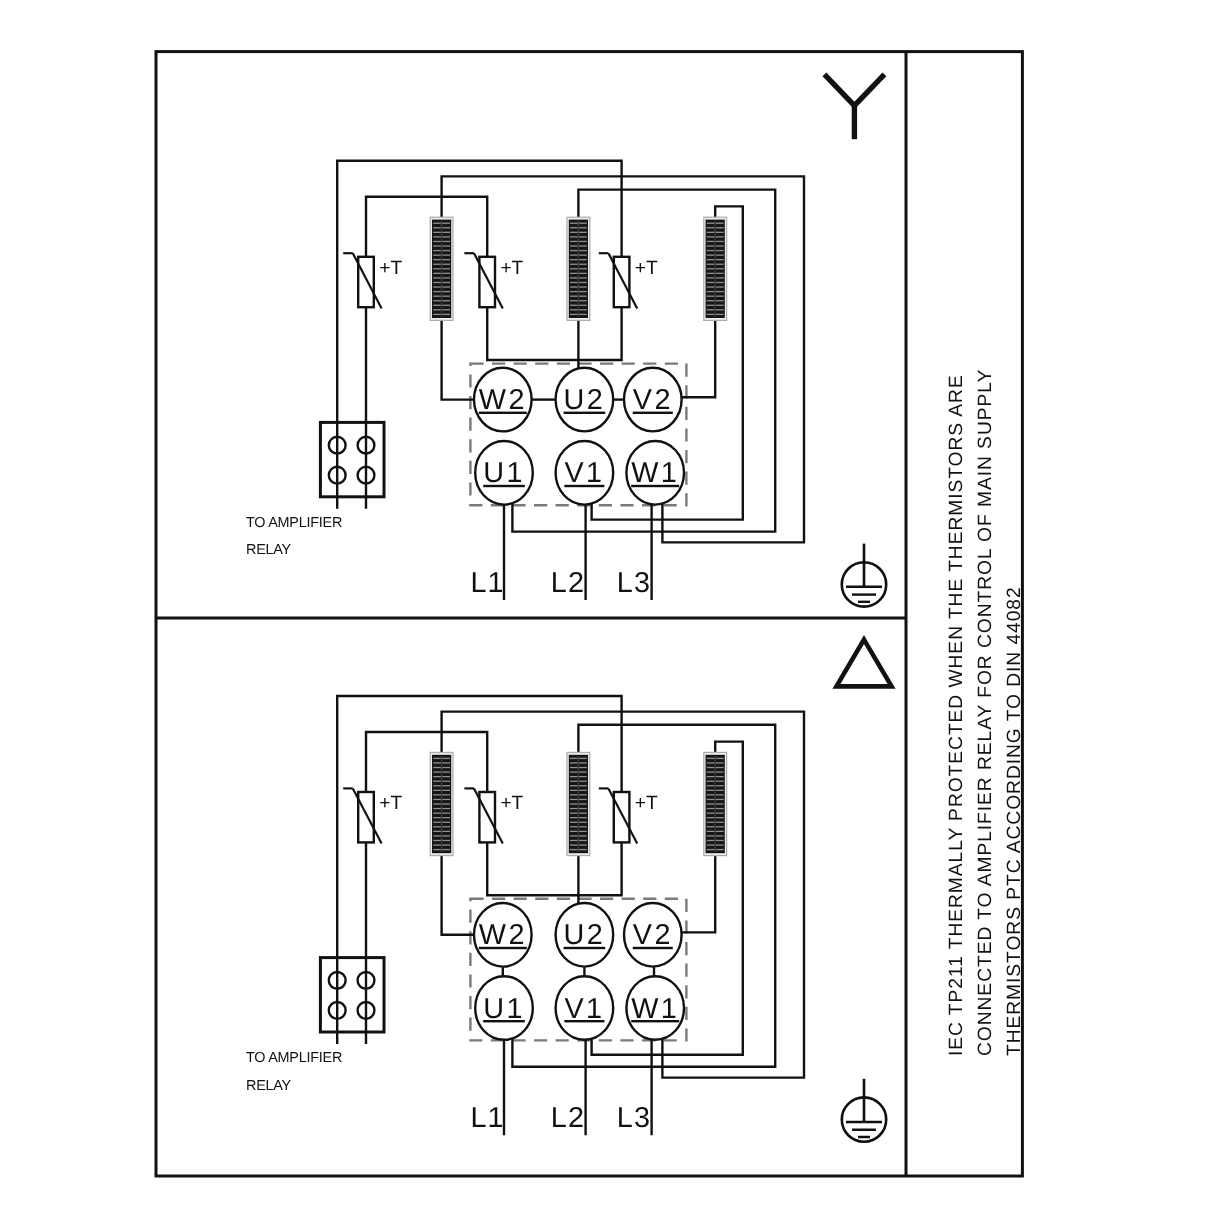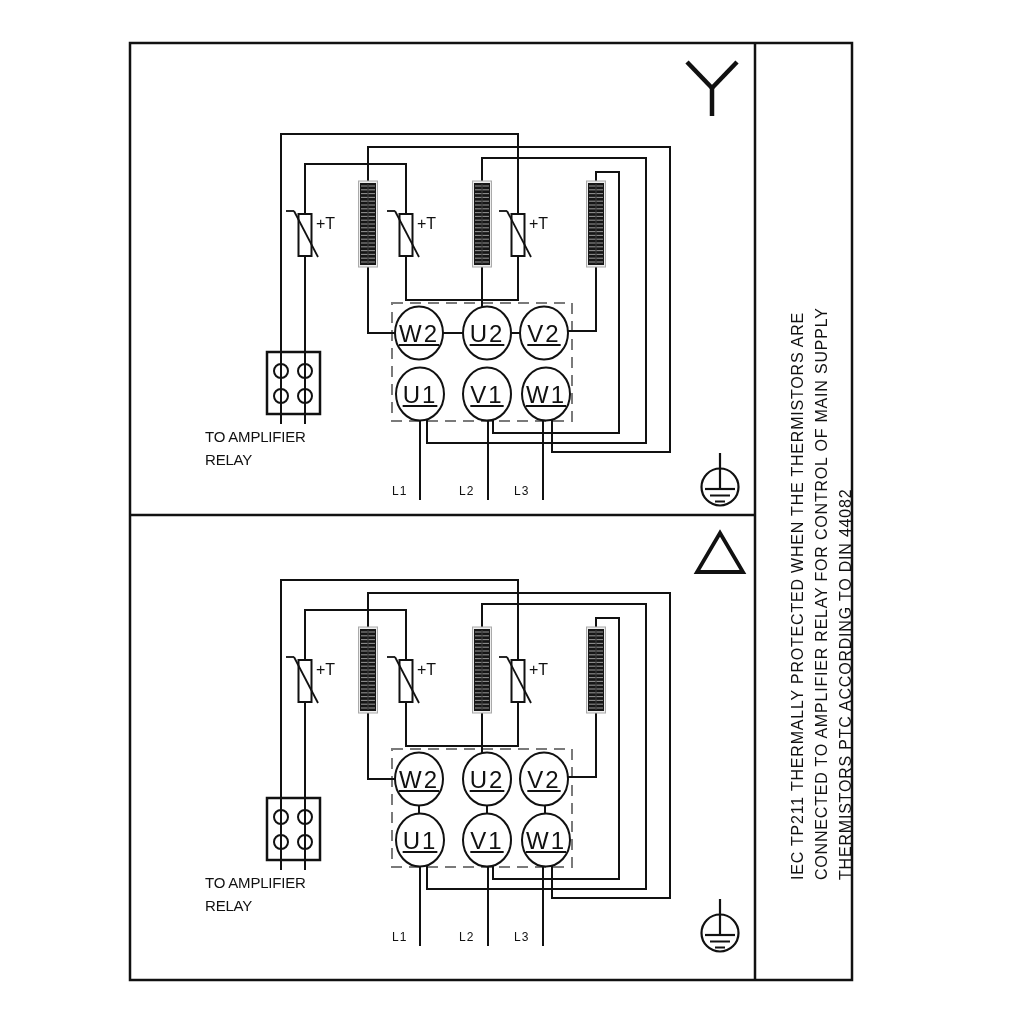--- a/index.html
+++ b/index.html
@@ -1,23 +1,23 @@
 <!DOCTYPE html>
 <html><head>
 <meta charset="utf-8">
 <style>
   html,body{margin:0;padding:0;background:#ffffff;}
   #stage{position:relative;width:1024px;height:1024px;background:#ffffff;overflow:hidden;
          font-family:"Liberation Sans",sans-serif;color:#111;}
   #diagram{position:absolute;left:0;top:0;}
   .lbl{position:absolute;white-space:nowrap;color:#111;}
   .term{width:80px;text-align:center;font-size:24px;letter-spacing:2px;font-weight:400;text-decoration:underline;}
-  .lline{font-size:12px;letter-spacing:1px;margin-top:12px;}
+  .lline{font-size:24px;letter-spacing:1px;}
   .ptc{font-size:16px;}
-  .note{font-size:15px;letter-spacing:-0.2px;}
+  .note{font-size:12px;letter-spacing:-0.2px;}
   .side{transform-origin:0 0;transform:rotate(-90deg);font-size:16px;letter-spacing:0.8px;}
 </style>
 </head>
 <body>
 
 <div id="stage">
   <svg id="diagram" width="1024" height="1024">
       <g>
         <rect x="130" y="43" width="722" height="937" fill="none" stroke="#111111" stroke-width="2.5"></rect>
         <line x1="755" y1="43" x2="755" y2="980" stroke="#111111" stroke-width="2.5"></line>

